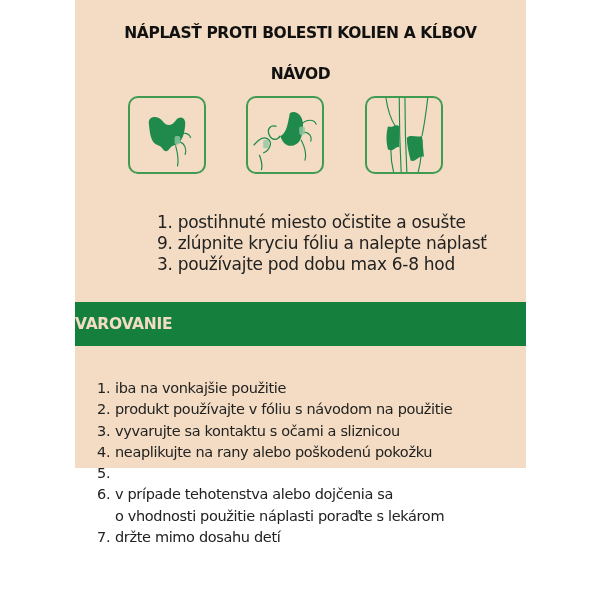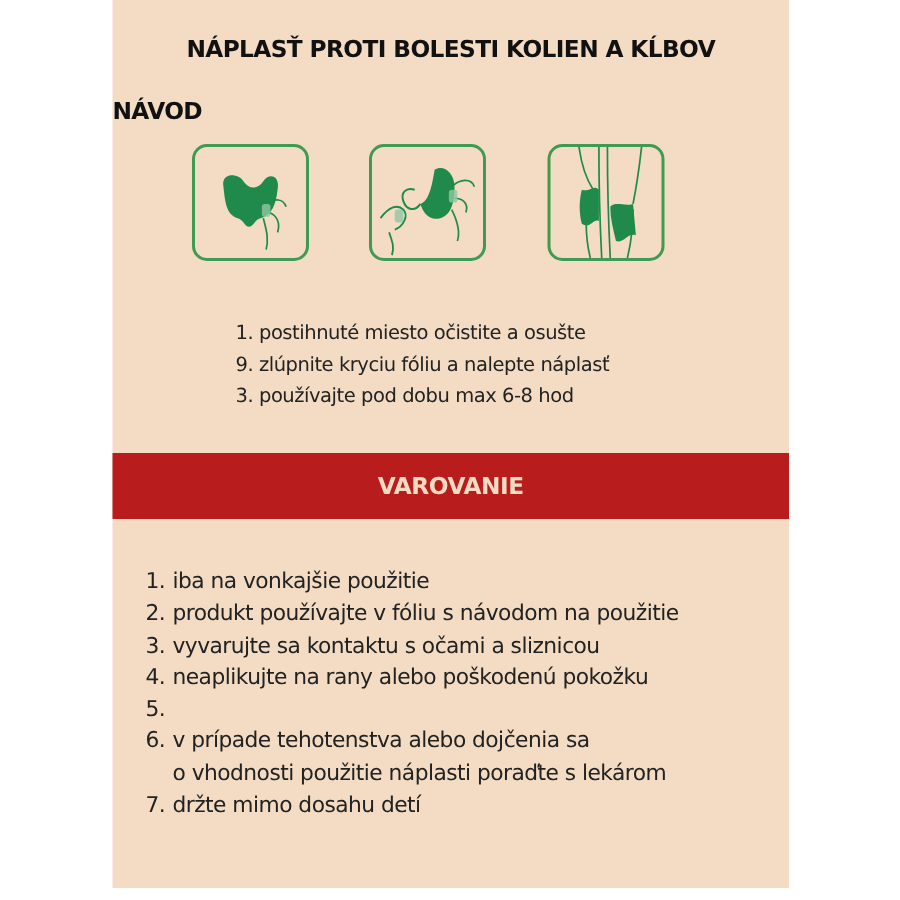--- a/index.html
+++ b/index.html
@@ -1,48 +1,48 @@
 <!DOCTYPE html>
 <html><head>
   <meta charset="utf-8">
   <style>
     html, body { margin: 0; padding: 0; }
     body {
       width: 600px; height: 600px; background: #ffffff; position: relative; overflow: hidden;
       font-family: "DejaVu Sans", sans-serif;
     }
     .panel {
-      position: absolute; left: 75px; top: 0; width: 451px; height: 592px;
+      position: absolute; left: 75px; top: 0; width: 451px; height: 468px;
       background: #f3dcc3;
       text-decoration: underline;
     }
     .title {
       position: absolute; left: 0; right: 0; top: 24px; text-align: center;
       font-family: "DejaVu Sans", sans-serif; font-weight: bold; font-size: 15.5px;
       color: #111; letter-spacing: -0.4px;
     }
     .subtitle {
-      position: absolute; left: 0; right: 0; top: 65px; 
+      position: absolute; left: 0; right: 0; top: 65px; text-align: center;
       font-weight: bold; font-size: 15.5px; color: #111; letter-spacing: -0.4px;
     }
     .illus {
       position: absolute; top: 96px; width: 78px; height: 78px;
       border: 2px solid #3f9a52; border-radius: 10px; box-sizing: border-box;
       overflow: hidden;
     }
     .illus svg { display: block; width: 100%; height: 100%; }
     .steps {
       position: absolute; left: 82px; top: 212px; margin: 0; padding: 0; list-style: none;
-      font-family: "DejaVu Sans", sans-serif; font-size: 13px; line-height: 21px; color: #222;
+      font-family: "DejaVu Sans", sans-serif; font-size: 17px; line-height: 21px; color: #222;
       letter-spacing: -0.3px;
     }
     .band {
       position: absolute; left: 0; width: 451px; top: 302px; height: 44px;
-      background: #b91c1c;
-      display: flex; align-items: center; justify-content: center;
+      background: #15803d;
+      display: flex; align-items: center; justify-content: flex-start;
     }
     .band span {
       color: #f3dcc3; font-weight: bold; font-size: 15.5px; letter-spacing: -0.3px;
     }
     .warnings {
       position: absolute; left: 22px; top: 378px; margin: 0; padding: 0; list-style: none;
       font-family: "DejaVu Sans", sans-serif; font-size: 14.5px; line-height: 21.3px; color: #222;
       letter-spacing: -0.35px;
     }
     .warnings li { display: flex; }

